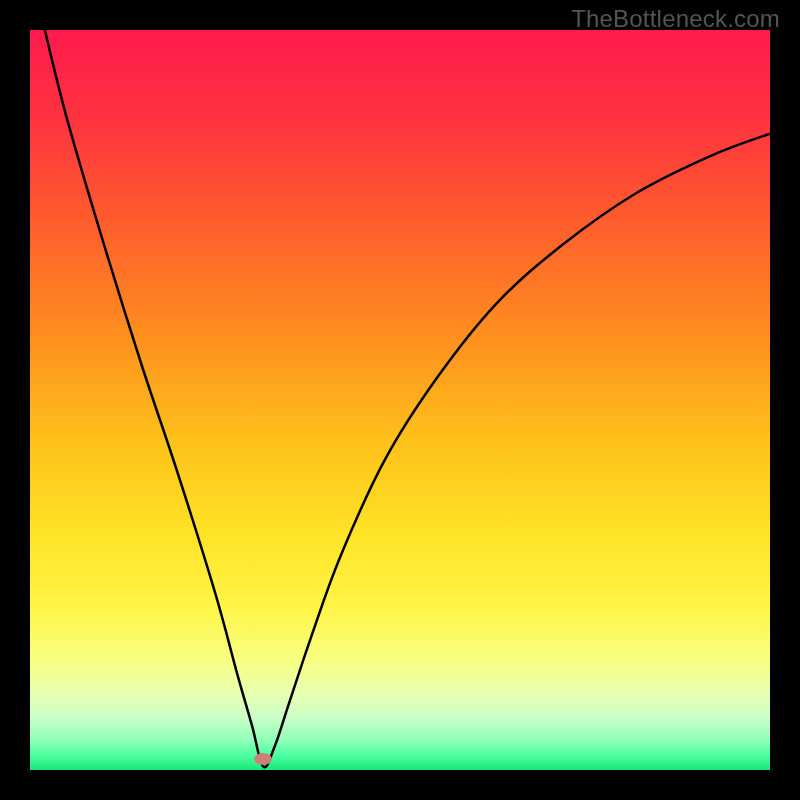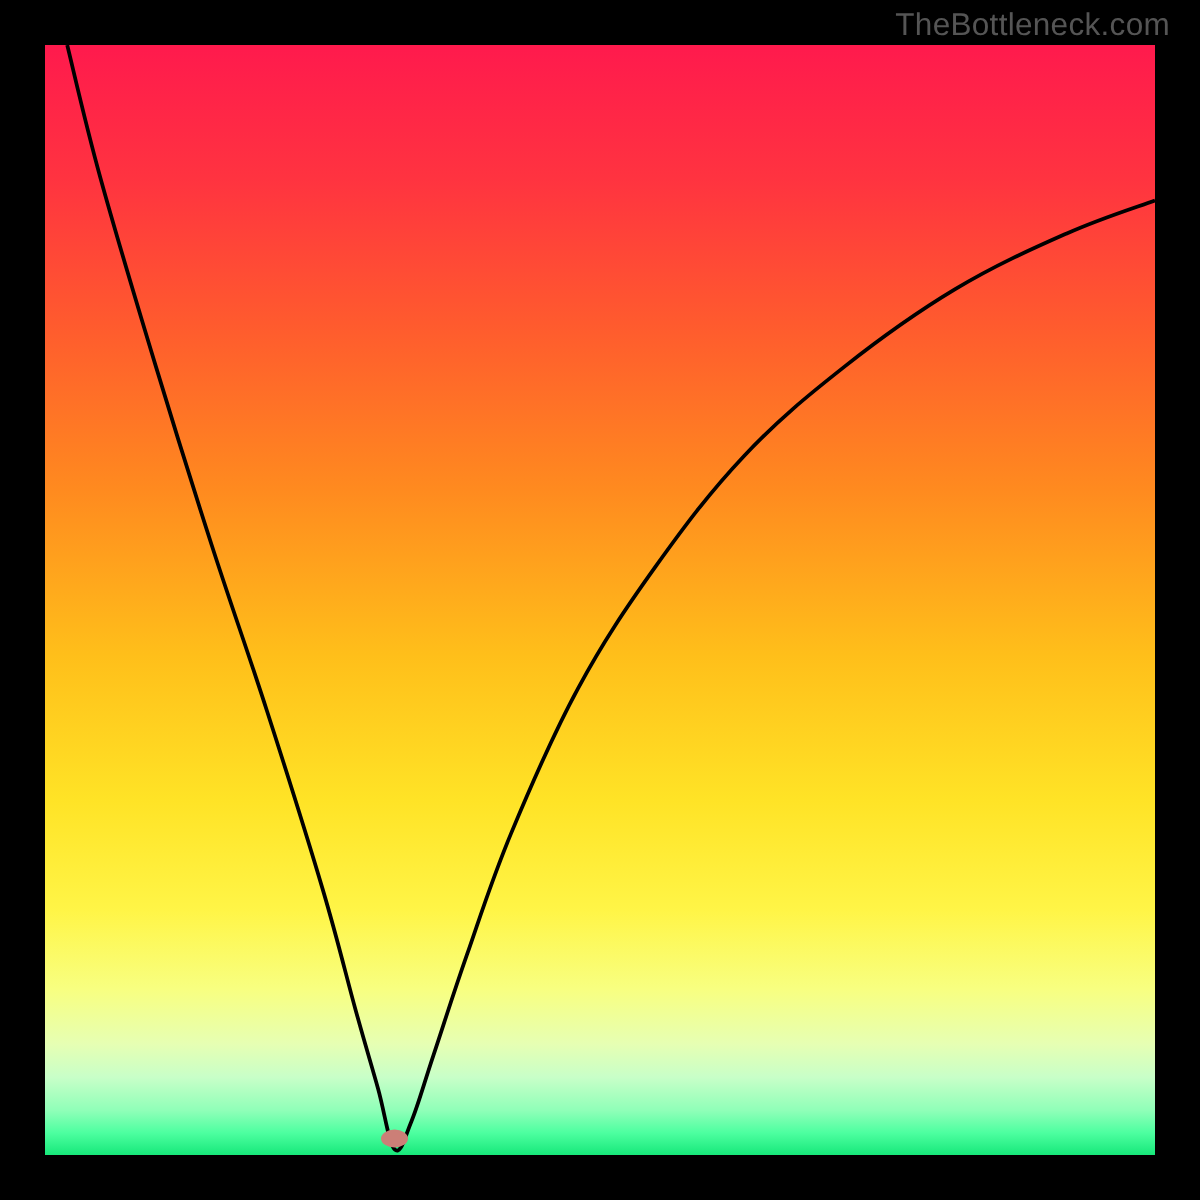--- a/index.html
+++ b/index.html
@@ -28,21 +28,21 @@
   }
   .gradient-bg {
     position: absolute;
     inset: 0;
   }
   .watermark {
     position: absolute;
     top: 5px;
     right: 20px;
     color: #555;
-    font-size: 21px;
+    font-size: 24px;
     font-weight: 400;
     letter-spacing: 0.2px;
   }
   svg.curve {
     position: absolute;
     inset: 0;
     width: 100%;
     height: 100%;
   }
   .marker {

